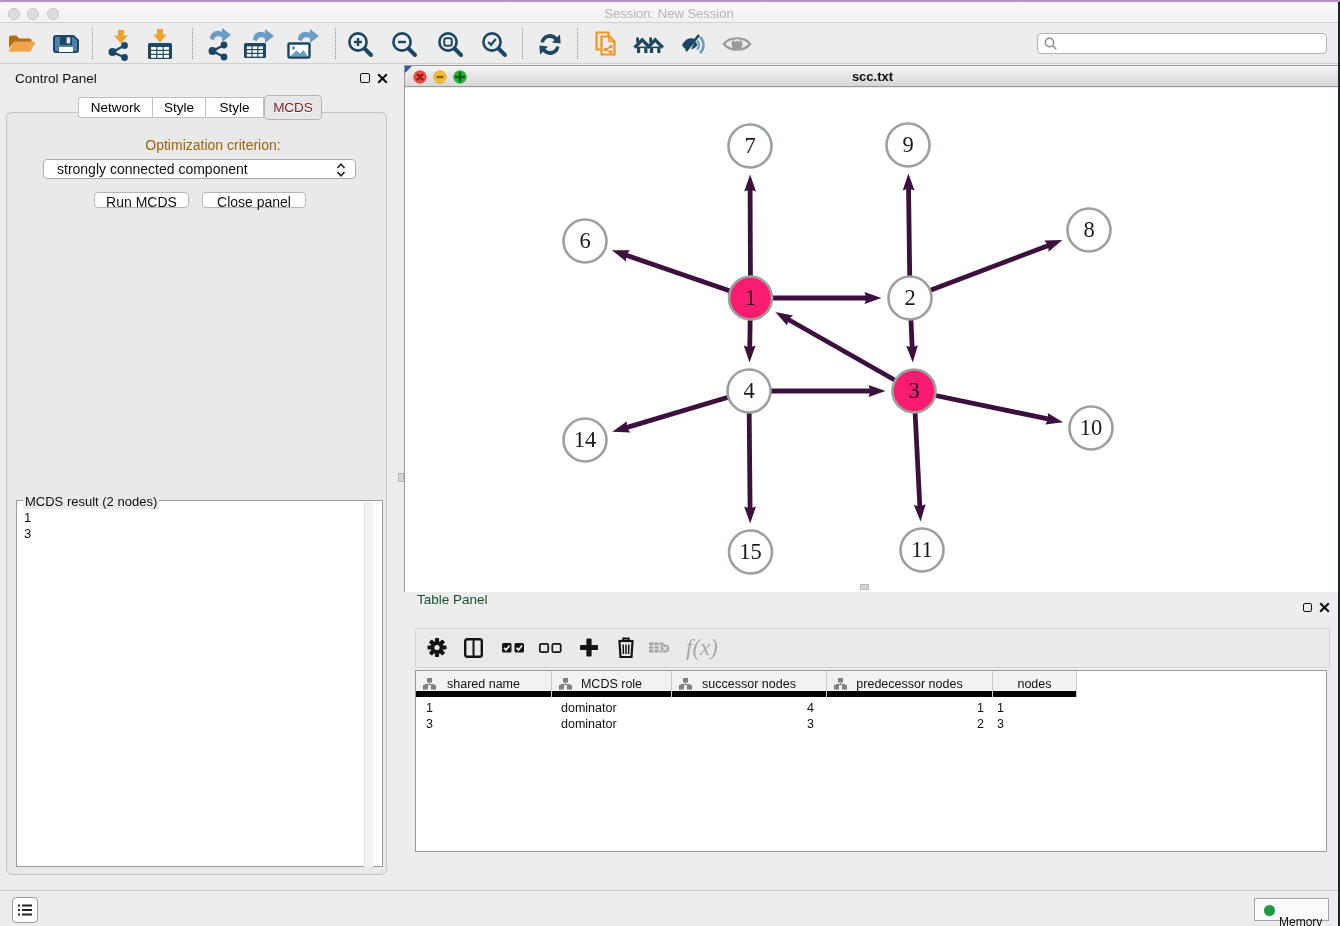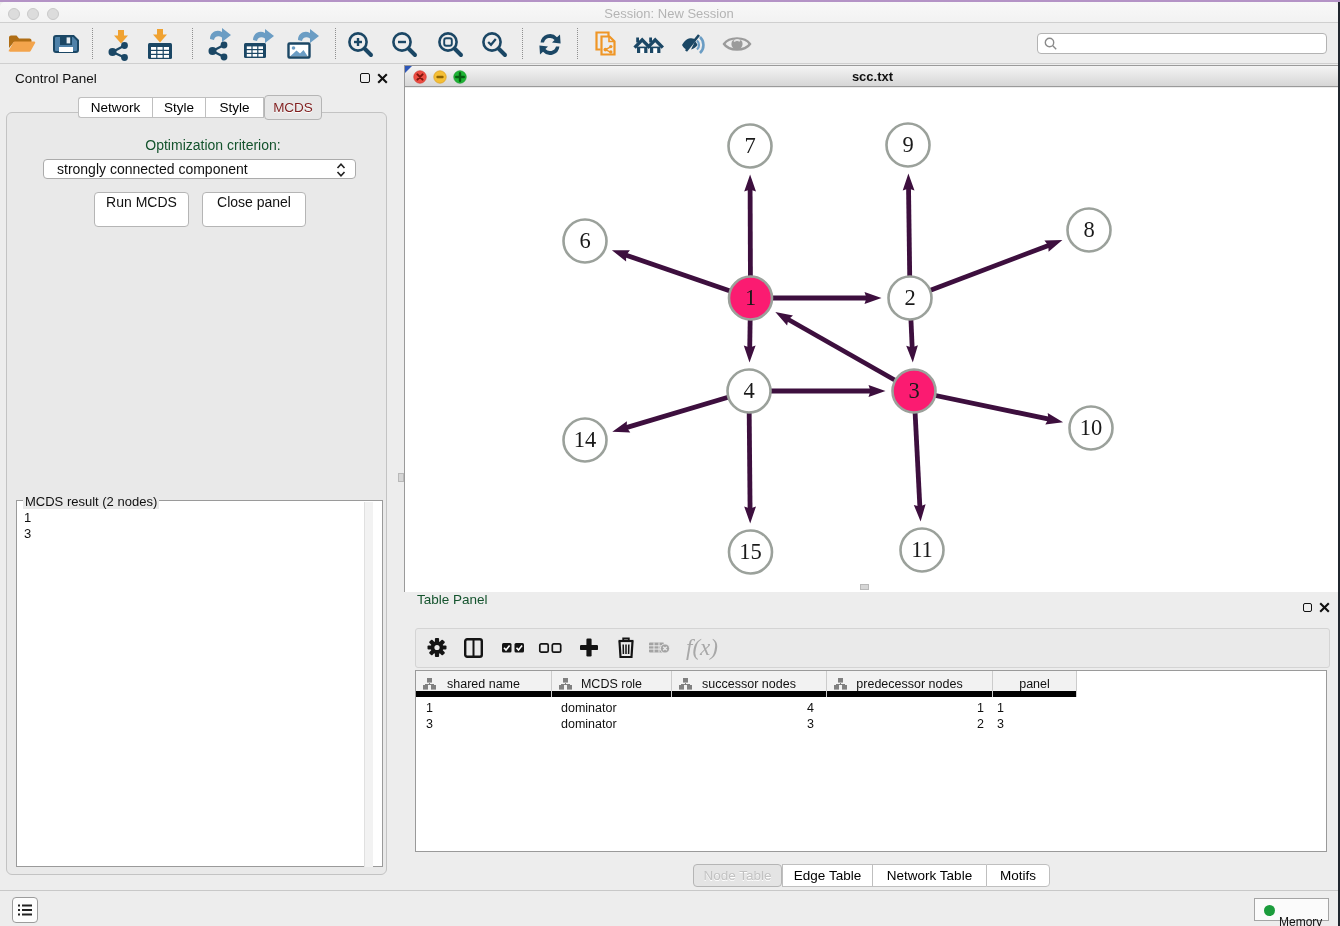--- a/index.html
+++ b/index.html
@@ -20,24 +20,24 @@
 #cphead{position:absolute;left:15px;top:7px;font-size:13.5px;color:#111;}
 #cpfloat{position:absolute;left:360px;top:9px;width:10px;height:10px;border:1.6px solid #111;border-radius:2px;}
 
 #tabcontent{position:absolute;left:6px;top:48px;width:381px;height:763px;background:#e9e9e9;
  border:1px solid #c3c3c3;border-radius:6px;}
 #tabs{position:absolute;left:78px;top:33px;height:14px;display:flex;font-size:13.5px;z-index:5;}
 .tab{background:#fff;border:1px solid #bfbfbf;border-right:none;padding:2px 0 0 0;color:#000;height:21px;text-align:center;}
 .tab.first{border-radius:3px 0 0 3px;}
 #tabmcds{background:#e7e7e7;color:#7f1d1d;border:1px solid #b5b5b5;border-radius:4px;
  height:25px;margin-top:-2px;padding-top:4px;text-shadow:0 1px 0 #fff;}
-#optlabel{position:absolute;left:0;top:73px;width:393px;text-align:center;font-size:14px;color:#14532d;padding-left:33px;}
+#optlabel{position:absolute;left:0;top:73px;width:393px;text-align:center;font-size:14px;color:#a16207;padding-left:33px;}
 #dropdown{position:absolute;left:43px;top:95px;width:313px;height:20px;background:#fff;
  border:1px solid #ababab;border-radius:4px;font-size:14px;color:#111;padding:1px 0 0 13px;}
-.btn{position:absolute;top:128px;height:35px;background:#fff;border:1px solid #b5b5b5;border-radius:4px;
+.btn{position:absolute;top:128px;height:16px;background:#fff;border:1px solid #b5b5b5;border-radius:4px;
  font-size:14px;color:#111;text-align:center;padding-top:1px;}
 #mcdsbox{position:absolute;left:16px;top:436px;width:367px;height:367px;background:#fff;border:1px solid #9a9a9a;}
 #mcdslegend{position:absolute;left:6px;top:-7px;background:#e9e9e9;padding:0 2px;font-size:13px;color:#111;}
 #mcdstext{position:absolute;left:7px;top:9px;font-size:13px;color:#111;line-height:16px;}
 #mcdssb{position:absolute;right:9px;top:1px;width:9px;height:365px;background:#f2f2f2;border-left:1px solid #e0e0e0;}
 
 #netwin{left:404px;top:65px;width:936px;height:527px;border:1px solid #9a9a9a;border-right:none;padding-left:17px;}
 #nettitle{position:absolute;left:0;top:0;width:100%;height:21px;
  background:linear-gradient(#f4f4f4,#d6d6d6);border-bottom:1px solid #9a9a9a;}
 #netname{position:absolute;top:3px;left:0;width:100%;text-align:center;font-size:13px;font-weight:600;color:#111;}
@@ -420,43 +420,37 @@
 
     <text x="270" y="21" font-family="Liberation Serif" font-style="italic" font-size="23px" fill="#a8a8a8">f(x)</text>
    </svg>
   </div>
   <div id="ttable">
     <div id="thead">
       <div class="th" style="left:0;width:136px;"><i class="ti"></i>shared name</div>
       <div class="th" style="left:136px;width:120px;"><i class="ti"></i>MCDS role</div>
       <div class="th" style="left:256px;width:155px;"><i class="ti"></i>successor nodes</div>
       <div class="th" style="left:411px;width:166px;"><i class="ti"></i>predecessor nodes</div>
-      <div class="th" style="left:577px;width:84px;">panel</div>
+      <div class="th" style="left:577px;width:84px;">nodes</div>
     </div>
     <div class="trow" style="left:0;top:30px;width:910px;">
       <span class="cell" style="left:10px">1</span>
       <span class="cell" style="left:145px">dominator</span>
       <span class="cell" style="left:340px;width:58px;text-align:right">4</span>
       <span class="cell" style="left:512px;width:56px;text-align:right">1</span>
       <span class="cell" style="left:581px">1</span>
     </div>
     <div class="trow" style="left:0;top:46px;width:910px;">
       <span class="cell" style="left:10px">3</span>
       <span class="cell" style="left:145px">dominator</span>
       <span class="cell" style="left:340px;width:58px;text-align:right">3</span>
       <span class="cell" style="left:512px;width:56px;text-align:right">2</span>
       <span class="cell" style="left:581px">3</span>
     </div>
   </div>
-  <div id="btabs">
-    <div class="btab" id="btabsel" style="width:89px">Node Table</div>
-    <div class="btab" style="width:90px">Edge Table</div>
-    <div class="btab" style="width:114px">Network Table</div>
-    <div class="btab last" style="width:64px">Motifs</div>
-  </div>
 </div>
 <div class="abs" id="statusbar">
   <div id="listbtn">
       <svg width="24" height="24" viewBox="0 0 24 24" style="position:absolute;left:0;top:0">
     <g fill="#222">
           <rect x="5" y="6.5" width="2" height="2"></rect>
           <rect x="9" y="6.5" width="10" height="2"></rect>
     <rect x="5" y="11" width="2" height="2"></rect>
           <rect x="9" y="11" width="10" height="2"></rect>
     <rect x="5" y="15.5" width="2" height="2"></rect>

